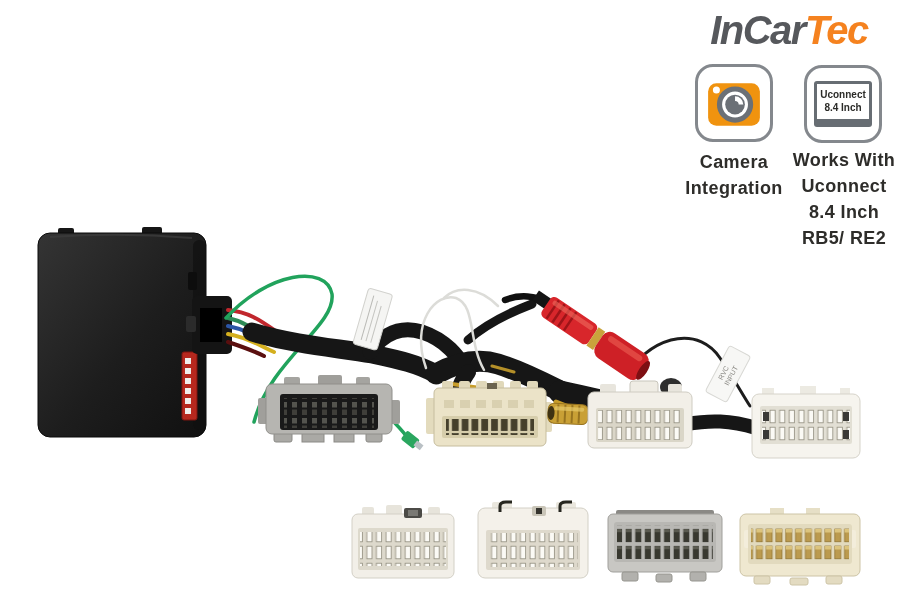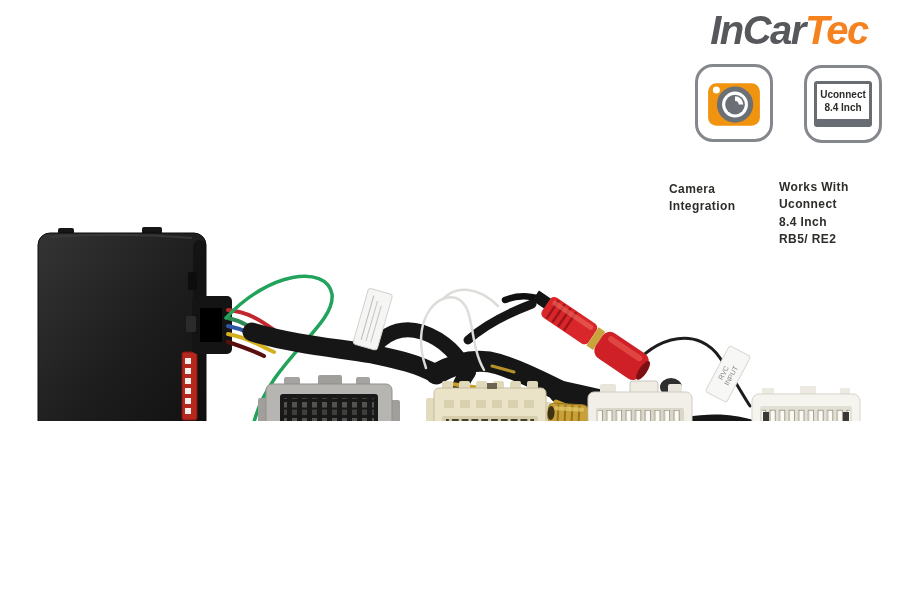--- a/index.html
+++ b/index.html
@@ -1,17 +1,17 @@
 <!DOCTYPE html>
 <html><head>
 <meta charset="utf-8">
 <style>
   html,body{margin:0;padding:0;background:#fff;}
   .stage{
-    position:relative;width:900px;height:421px;background:#ffffff;overflow:hidden;
+    position:relative;width:900px;height:600px;background:#ffffff;overflow:hidden;
     font-family:"Liberation Sans", sans-serif;
   }
   .photo{position:absolute;left:0;top:0;width:900px;height:600px;}
   
   .logo{
     position:absolute;left:690px;top:10px;width:198px;text-align:center;
     font-size:40px;font-weight:800;font-style:italic;letter-spacing:-1.5px;line-height:1;
   }
   .logo .lg-gray{color:#56585C;}
   .logo .lg-orange{color:#F5821F;}
@@ -24,22 +24,22 @@
   .uc-screen{
     width:58px;height:46px;background:#676D73;border-radius:3px;
     padding:3px 3px 8px 3px;box-sizing:border-box;display:flex;
   }
   .uc-screen-inner{
     flex:1;background:#fff;display:flex;align-items:center;justify-content:center;
     text-align:center;font-size:10px;font-weight:700;color:#2B2B28;line-height:1.25;
     white-space:pre-line;letter-spacing:0px;
   }
   .caption{
-    position:absolute;width:130px;font-size:12px;font-weight:600;
-    color:#2E2D2A;line-height:1.45;letter-spacing:0.4px;white-space:pre-line;margin-top:32px;
+    position:absolute;width:130px;text-align:center;font-size:18px;font-weight:600;
+    color:#2E2D2A;line-height:1.45;letter-spacing:0.4px;white-space:pre-line;
   }
   .caption-camera{left:669px;top:149px;}
   .caption-uconnect{left:779px;top:147px;}
 </style>
 </head>
 <body>
 
 <div class="stage">
 
   <svg class="photo" viewBox="0 0 900 600" aria-hidden="true">

